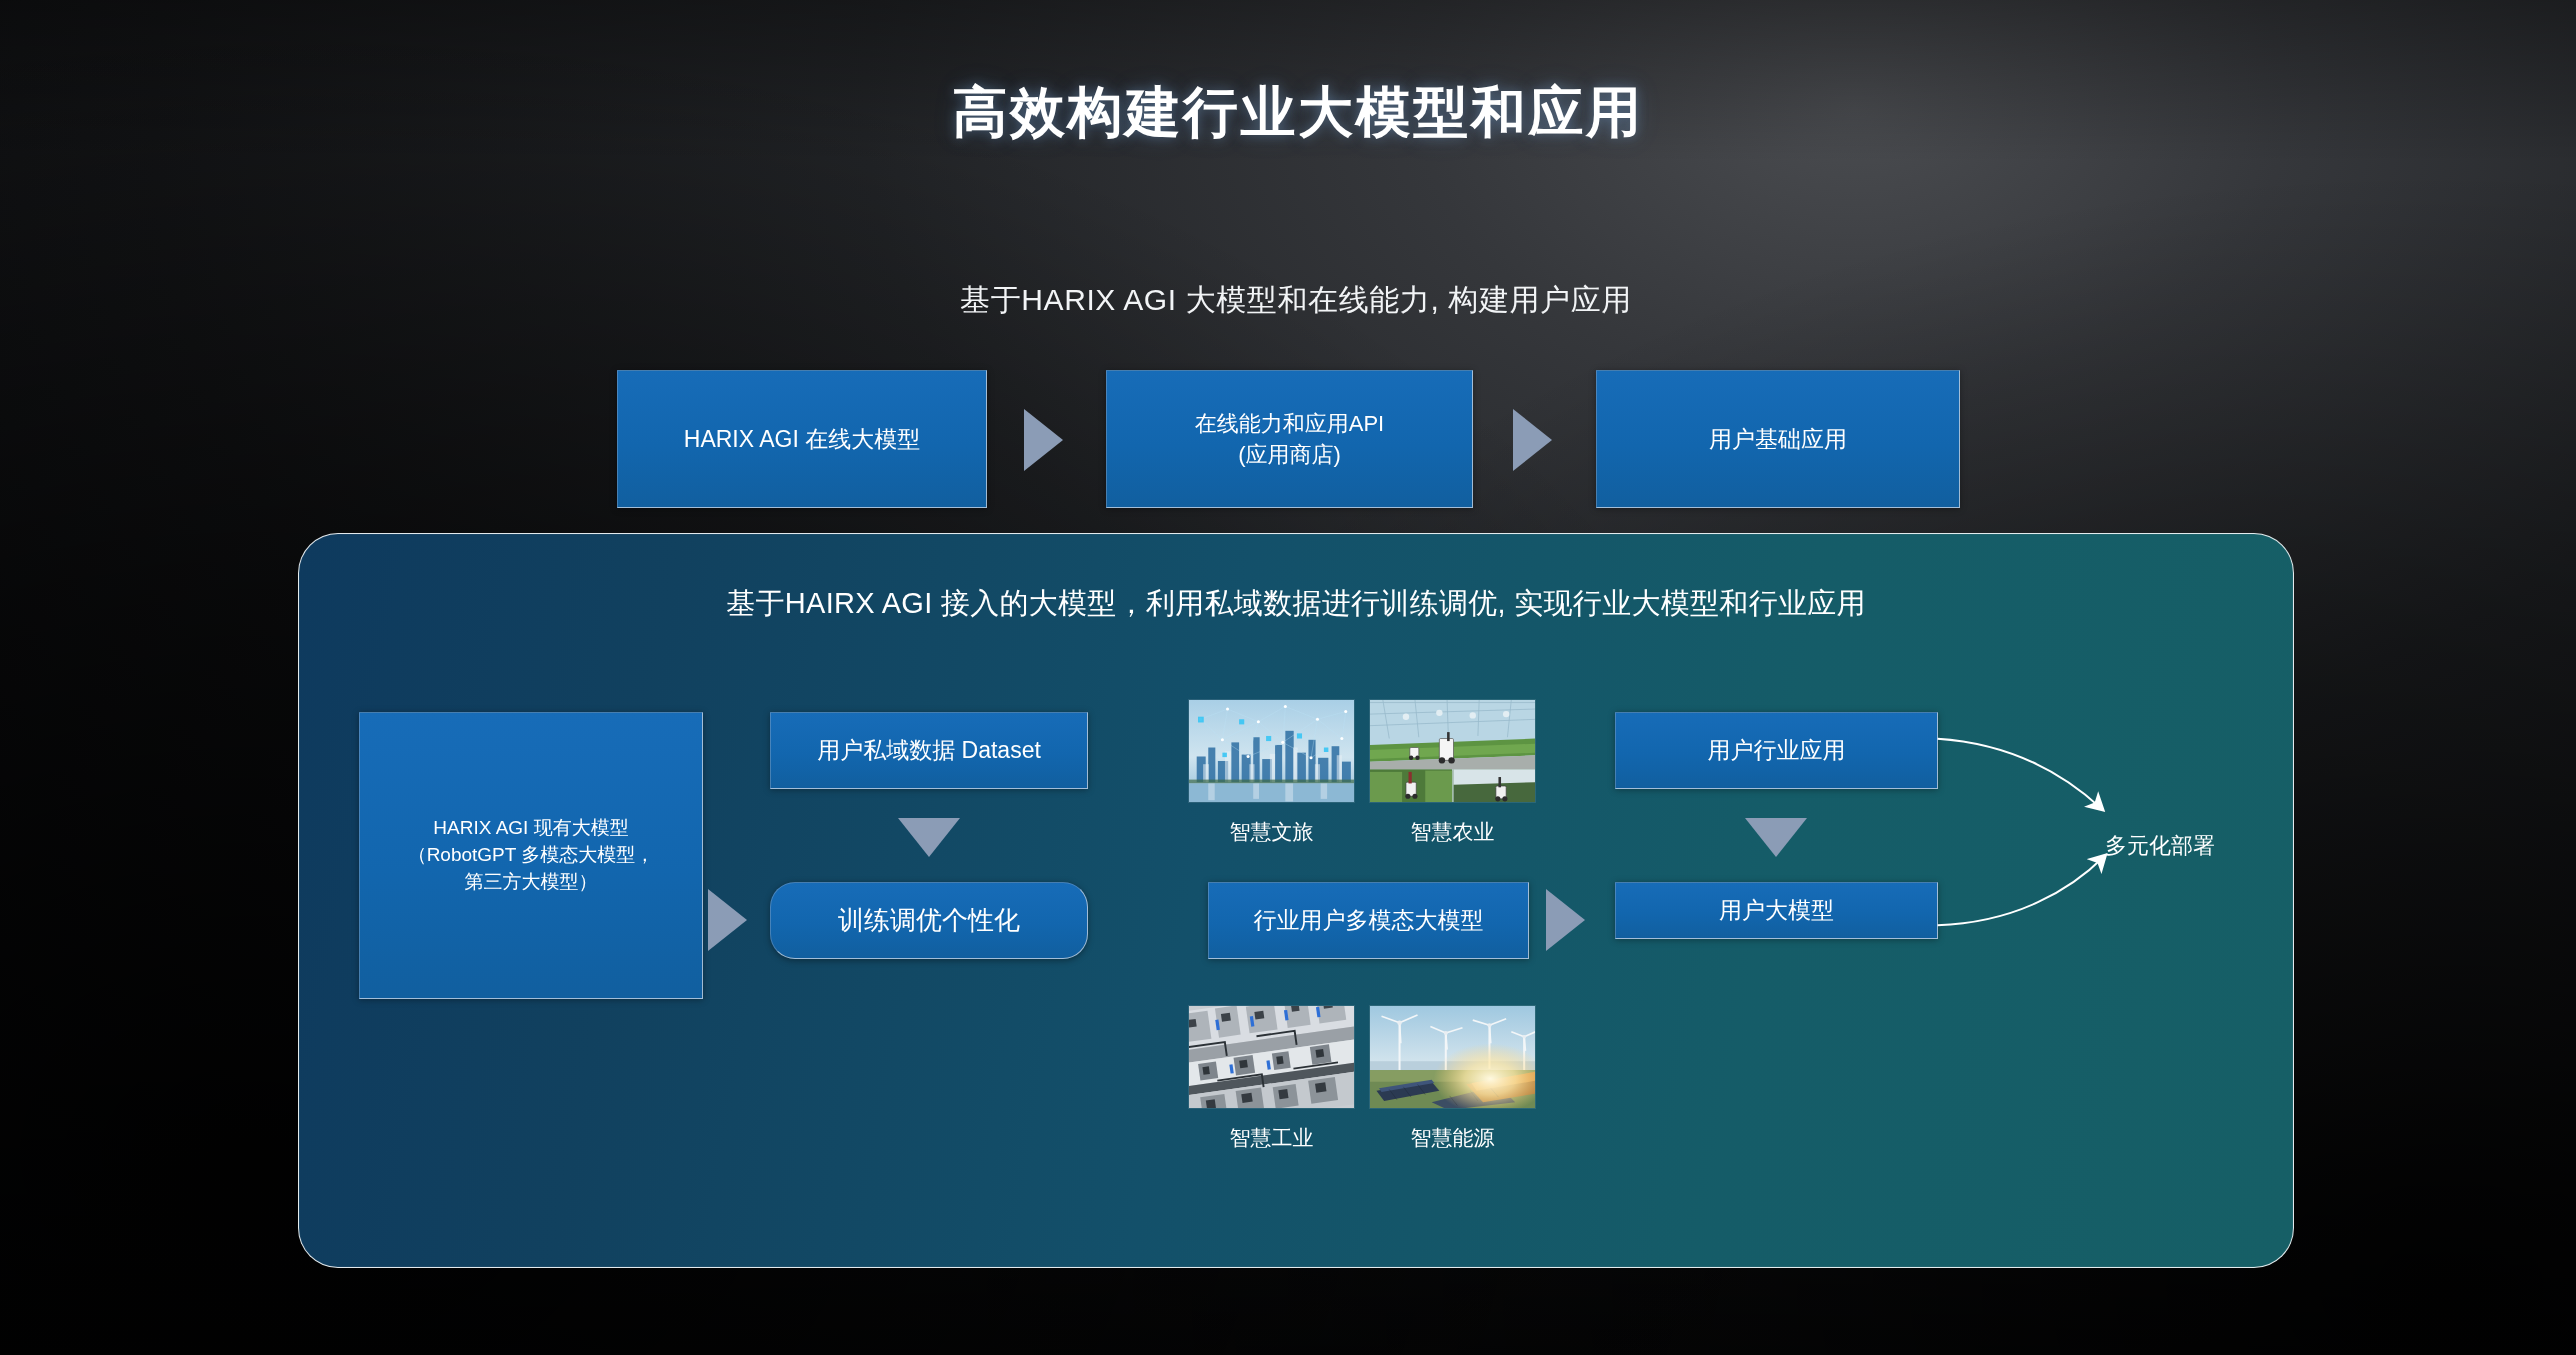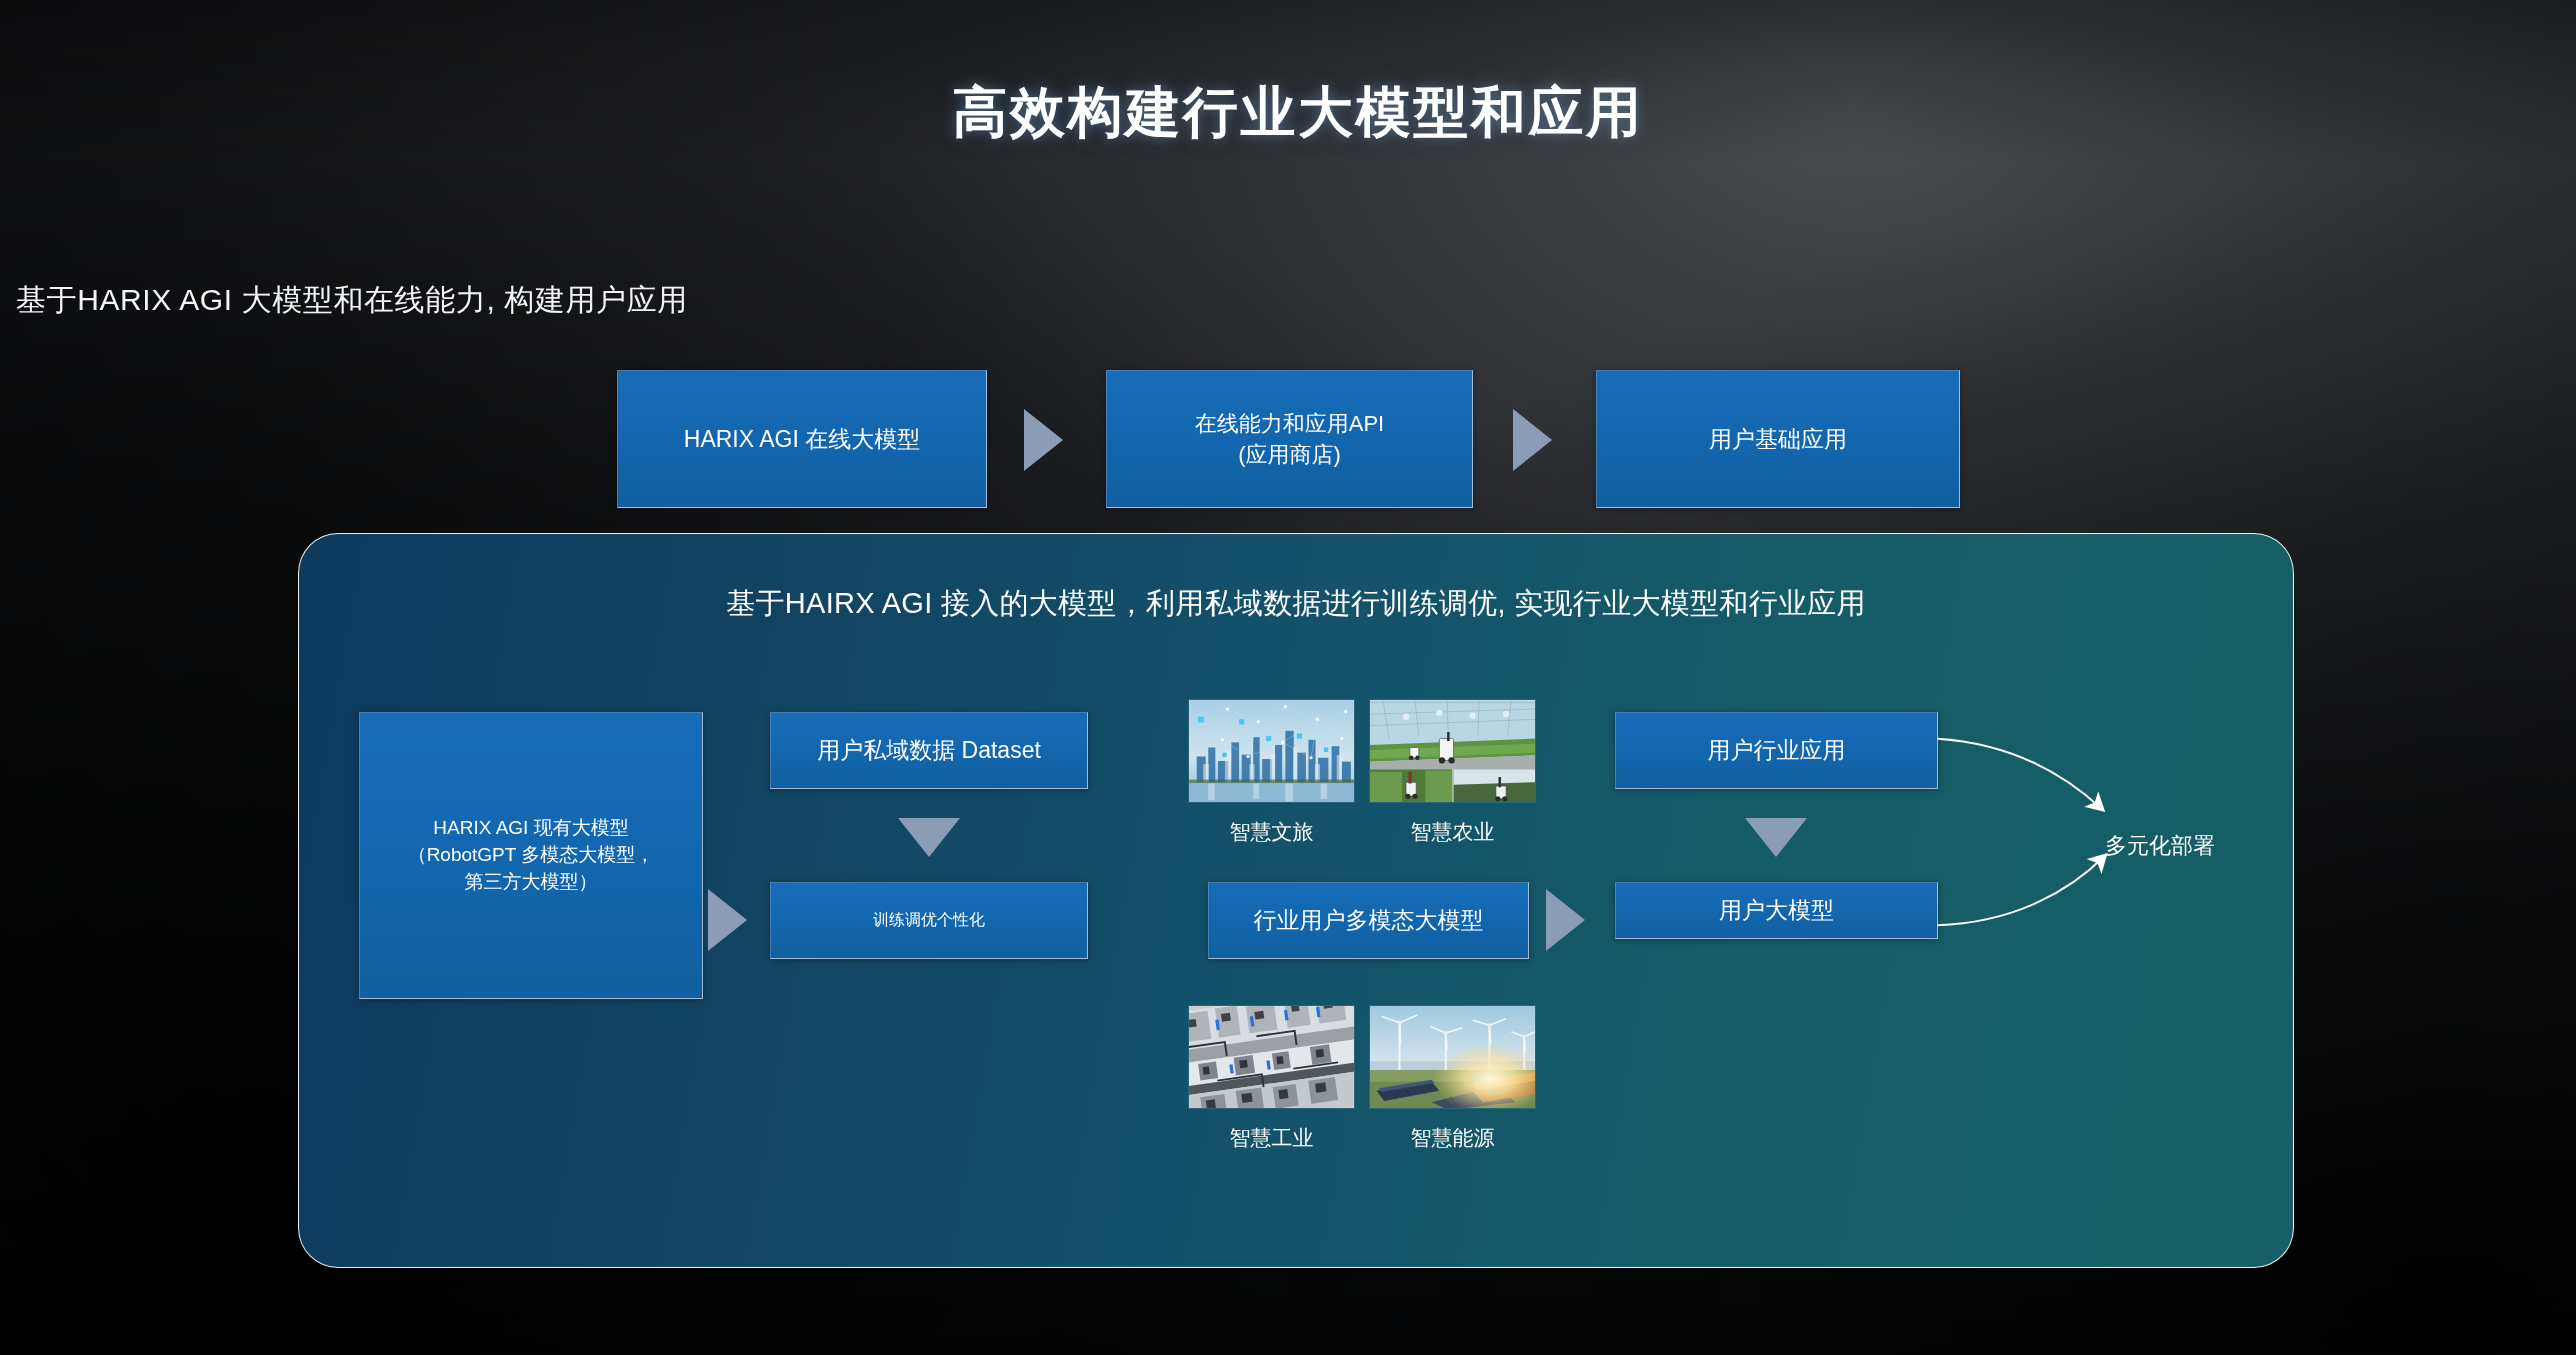--- a/index.html
+++ b/index.html
@@ -29,20 +29,21 @@
   #title{
     position:absolute; left:0; right:0; top:76px;
     text-align:center;
     font-size:55px; font-weight:bold; color:#ffffff;
     letter-spacing:2.6px;
     text-shadow:0 0 11.6px rgba(150,200,255,.35), 0 0 26px rgba(80,140,220,.20);
     margin-left:20px;
   }
   #subtitle{
     position:absolute; left:0; right:0; top:280px;
+    text-align:center;
     font-size:30px; color:#f2f4f6; letter-spacing:0.6px;margin-left:16px;
   }
 
   
   .fbox{
     position:absolute;
     background:linear-gradient(180deg,#176cb8 0%,#1266ae 55%,#115f9f 100%);
     border-right:1.9px solid rgba(210,218,228,.75);
     border-bottom:1.9px solid rgba(210,218,228,.75);
     border-top:0.6px solid rgba(170,185,205,.35);
@@ -88,21 +89,21 @@
     text-align:center; color:#ffffff;
     font-size:29px; letter-spacing:0.3px;
   }
 
   
   #p-box-left{
     left:359px; top:712px; width:344px; height:287px; font-size:19px;
     flex-direction:column;
   }
   #p-box-dataset{ left:770px; top:712px; width:318px; height:77px; font-size:23px; }
-  #p-box-train{   left:770px; top:882px; width:318px; height:77px; font-size:16px; }
+  #p-box-train{   left:770px; top:882px; width:318px; height:77px; font-size:26px;border-radius:25px; }
   #p-box-mm{      left:1208px; top:882px; width:321px; height:77px; font-size:23px; }
   #p-box-app{     left:1615px; top:712px; width:323px; height:77px; font-size:23px; }
   #p-box-model{   left:1615px; top:882px; width:323px; height:57px; font-size:23px; }
 
   #p-arrow-left{ left:708px; top:889px; }
   #p-arrow-mid{  left:1546px; top:889px; }
   #p-arrow-dn-1{ left:898px; top:818px; }
   #p-arrow-dn-2{ left:1745px; top:818px; }
 
   

